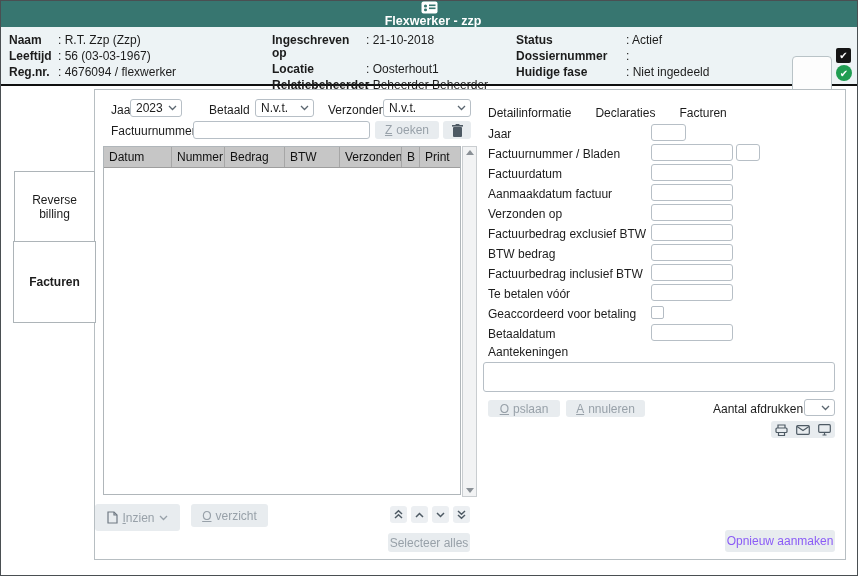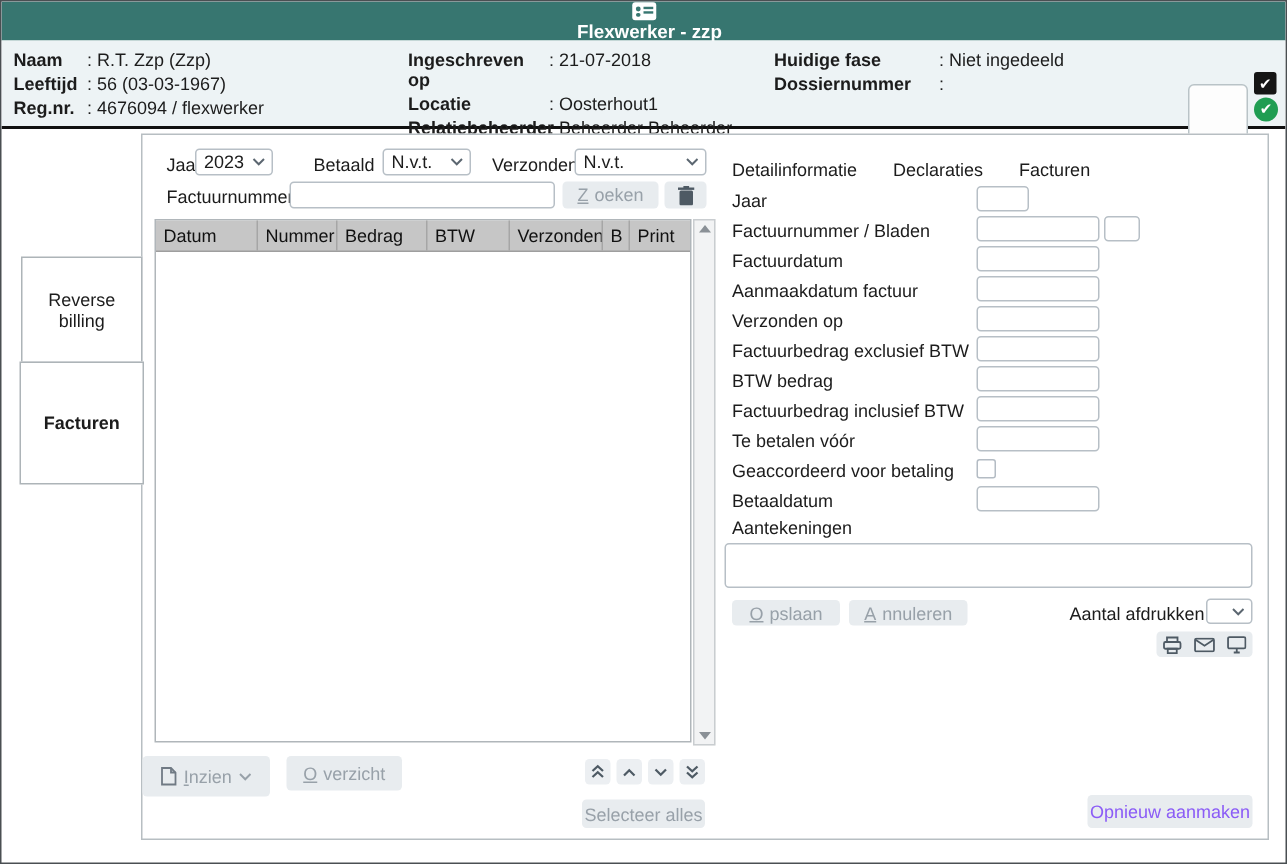--- a/index.html
+++ b/index.html
@@ -95,39 +95,43 @@
           <span class="hval">56 (03-03-1967)</span>
         </div>
       <div class="hrow">
           <span class="hlbl">Reg.nr.</span>
           <span class="hval">4676094 / flexwerker</span>
         </div>
     </div>
     <div class="hcol c2">
       <div class="hrow">
           <span class="hlbl">Ingeschreven op</span>
-          <span class="hval">21-07-2018</span>
+          <span class="hval">21-10-2018</span>
         </div>
       <div class="hrow">
           <span class="hlbl">Locatie</span>
           <span class="hval">Oosterhout1</span>
         </div>
       <div class="hrow">
           <span class="hlbl">Relatiebeheerder</span>
           <span class="hval">Beheerder Beheerder</span>
         </div>
     </div>
     <div class="hcol c3">
       <div class="hrow">
+          <span class="hlbl">Status</span>
+          <span class="hval">Actief</span>
+        </div>
+      <div class="hrow">
+          <span class="hlbl">Dossiernummer</span>
+          <span class="hval"></span>
+        </div>
+      <div class="hrow">
           <span class="hlbl">Huidige fase</span>
           <span class="hval">Niet ingedeeld</span>
-        </div>
-      <div class="hrow">
-          <span class="hlbl">Dossiernummer</span>
-          <span class="hval"></span>
         </div>
     </div>
     <div class="photo"></div>
   </div>
   <div class="chk-black">✔</div>
   <div class="chk-green">✔</div>
 
   <div class="side-tab t1">
       <span>Reverse billing</span>
     </div>

